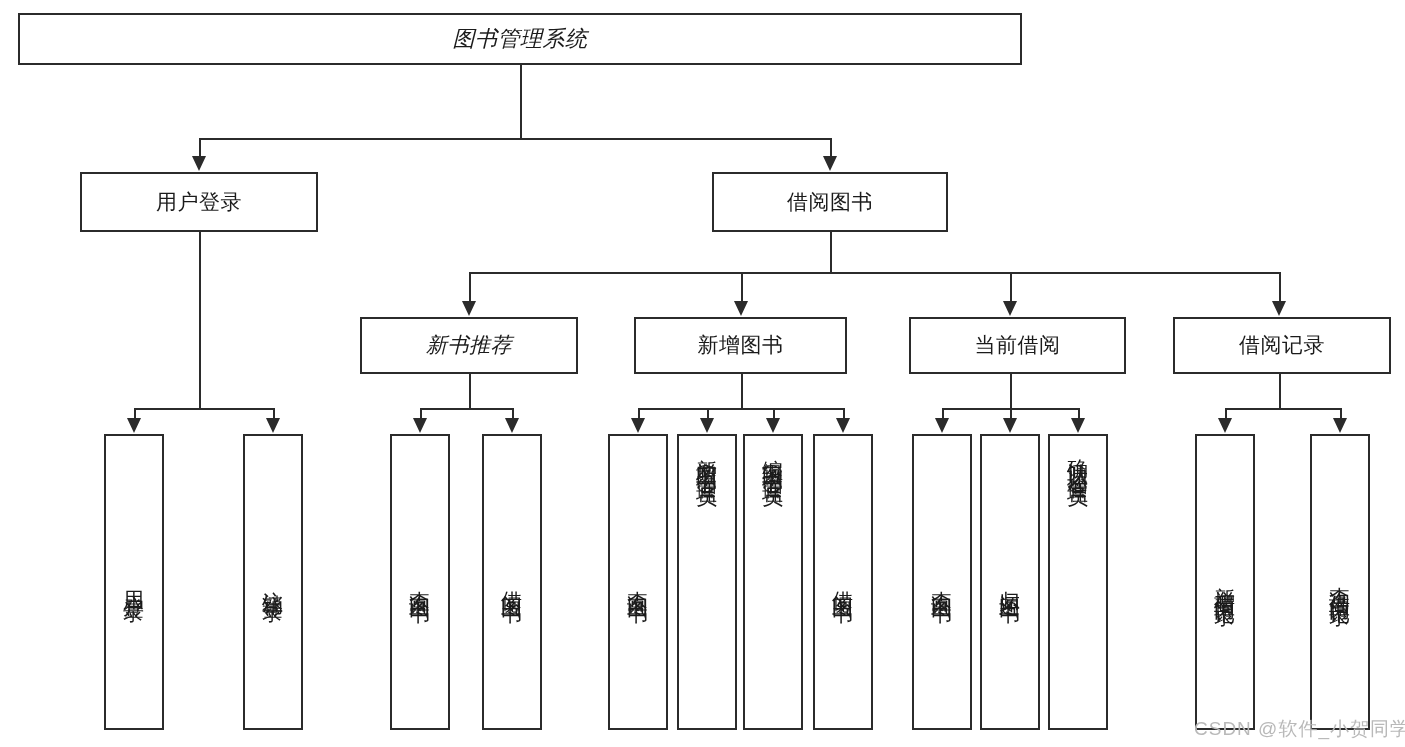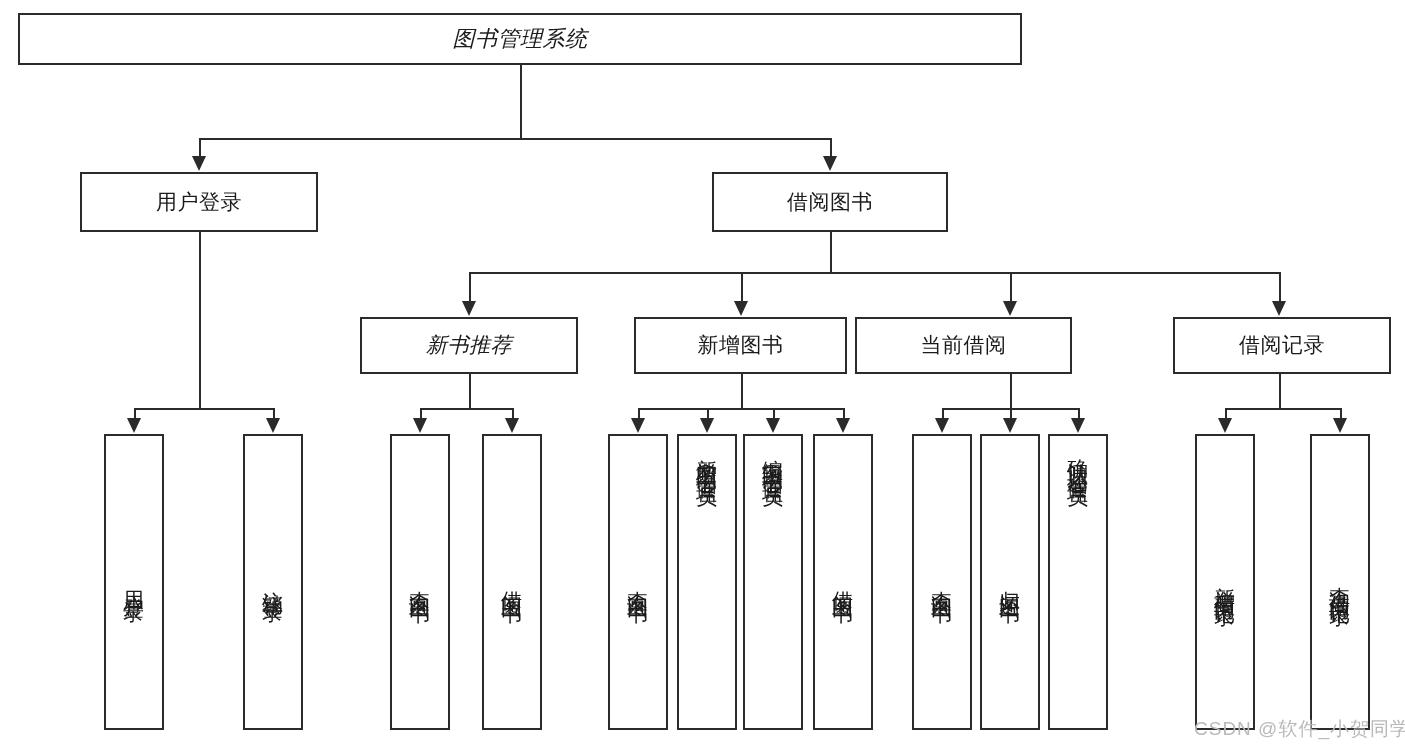--- a/index.html
+++ b/index.html
@@ -133,21 +133,21 @@
       </div>
       <div class="node lvl1" style="left: 712px; top: 172px; width: 236px; height: 60px;">
         <span>借阅图书</span>
       </div>
       <div class="node lvl2" style="left: 360px; top: 317px; width: 218px; height: 57px; font-style: italic;">
         <span>新书推荐</span>
       </div>
       <div class="node lvl2" style="left: 634px; top: 317px; width: 213px; height: 57px;">
         <span>新增图书</span>
       </div>
-      <div class="node lvl2" style="left: 855px; top: 317px; width: 217px; height: 57px;">
+      <div class="node lvl2" style="left: 909px; top: 317px; width: 217px; height: 57px;">
         <span>当前借阅</span>
       </div>
       <div class="node lvl2" style="left: 1173px; top: 317px; width: 218px; height: 57px;">
         <span>借阅记录</span>
       </div>
       <div class="node vert" style="left: 104px; top: 434px; width: 60px; height: 296px;">
         <span>用户登录</span>
       </div>
       <div class="node vert" style="left: 243px; top: 434px; width: 60px; height: 296px;">
         <span>注销登录</span>

